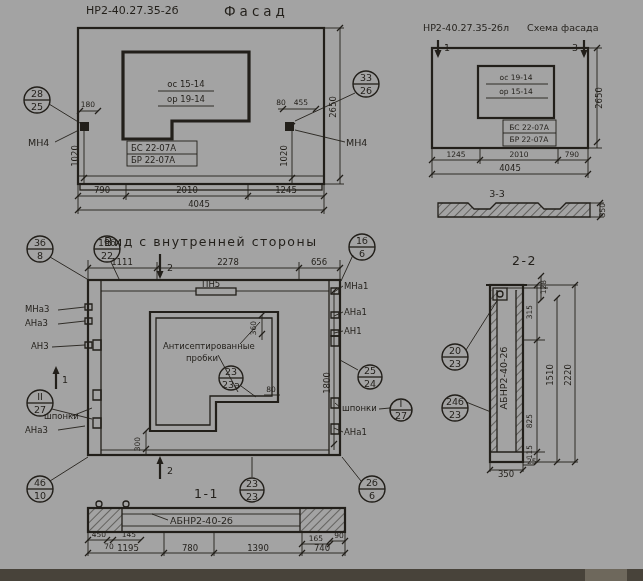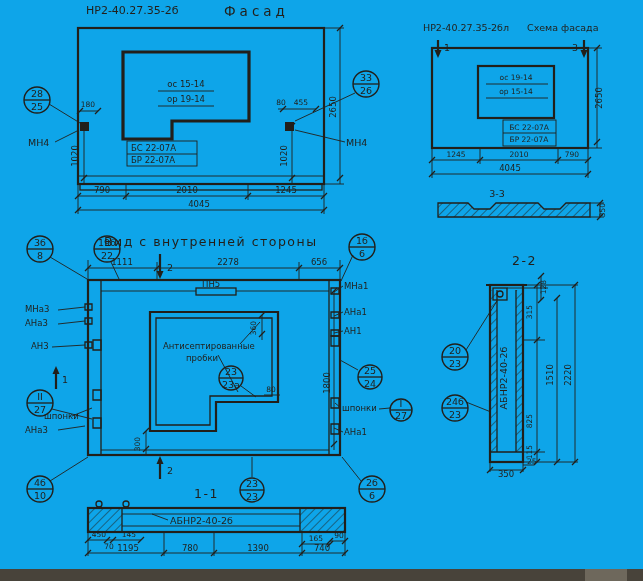--- a/index.html
+++ b/index.html
@@ -1,17 +1,17 @@
 <!DOCTYPE html>
 <html><head>
 <meta charset="utf-8">
 <style>
   html,body{margin:0;padding:0}
   body{background:#8a8378}
-  .sheet{position:relative;width:643px;height:581px;background:#0ea5e9;overflow:hidden}
+  .sheet{position:relative;width:643px;height:581px;background:#a3a3a3;overflow:hidden}
   svg{display:block}
   text{font-family:"DejaVu Sans","Liberation Sans",sans-serif;fill:#221f1a}
   .t7{font-size:7.5px}
   .t8{font-size:8.5px}
   .t9{font-size:9.5px}
   .t10{font-size:11px}
   .t12{font-size:12.5px}
   .t13{font-size:13.5px}
   .mid{text-anchor:middle}
   .sp{letter-spacing:4px}

